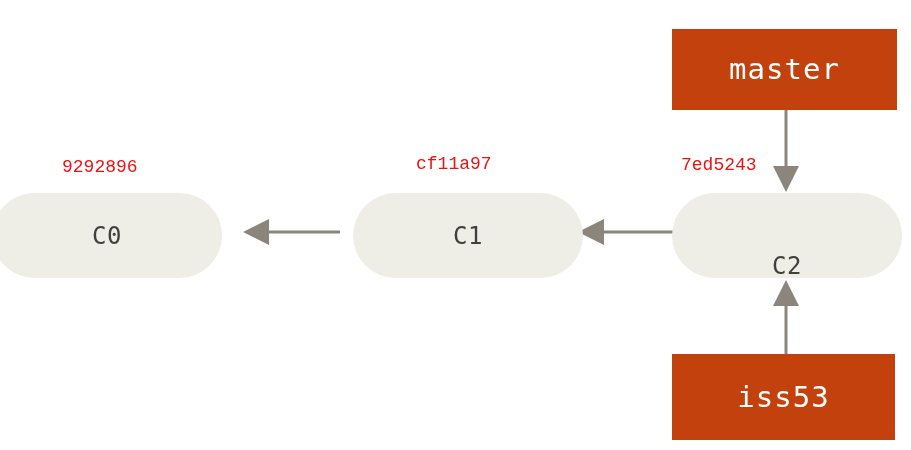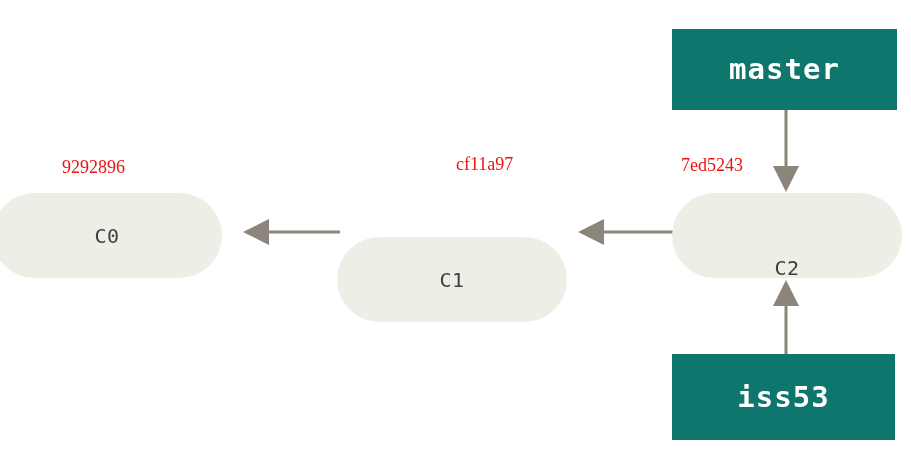--- a/index.html
+++ b/index.html
@@ -25,53 +25,52 @@
     position: absolute;
     height: 85px;
     background: #eeeee6;
     border-radius: 44px;
     display: flex;
     align-items: center;
     justify-content: center;
   }
   .commit-label {
     font-family: "DejaVu Sans Mono", "Liberation Mono", monospace;
-    font-size: 20px;
+    font-size: 24px;
     line-height: 1;
     color: #3f3f3f;
     letter-spacing: 0.5px;
     user-select: none;
   }
 
   #commit-c0 { left: -8px;  top: 193px; width: 230px; }
-  #commit-c1 { left: 337px; top: 193px; width: 230px; margin-top: 44px; }
+  #commit-c1 { left: 353px; top: 193px; width: 230px; }
   #commit-c2 { left: 672px; top: 193px; width: 230px; align-items: flex-end; }
 
   
   .hash {
     position: absolute;
-    font-family: Liberation Serif, serif;
+    font-family: Liberation Mono, monospace;
     font-size: 18px;
     line-height: 1;
     color: #ee1111;
     white-space: nowrap;
     user-select: none;
   }
   #hash-c0 { left: 62px;  top: 158px; }
-  #hash-c1 { left: 456px; top: 155px; }
+  #hash-c1 { left: 416px; top: 155px; }
   #hash-c2 { left: 681px; top: 156px; }
 
   
   .branch {
     position: absolute;
-    background: #0f766e;
+    background: #c2410c;
     display: flex;
     align-items: center;
     justify-content: center;
-    font-weight: bold;
   }
   .branch-label {
     font-family: "DejaVu Sans Mono", "Liberation Mono", monospace;
     font-size: 29px;
     line-height: 1;
     color: #ffffff;
     letter-spacing: 1px;
     user-select: none;
   }
   #branch-master { left: 672px; top: 29px;  width: 225px; height: 81px; }

